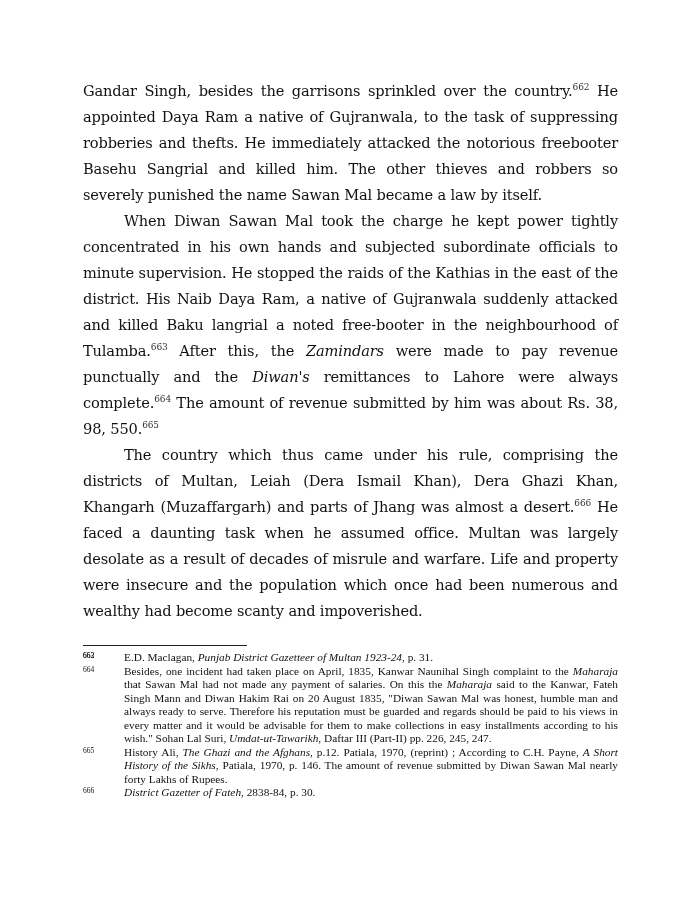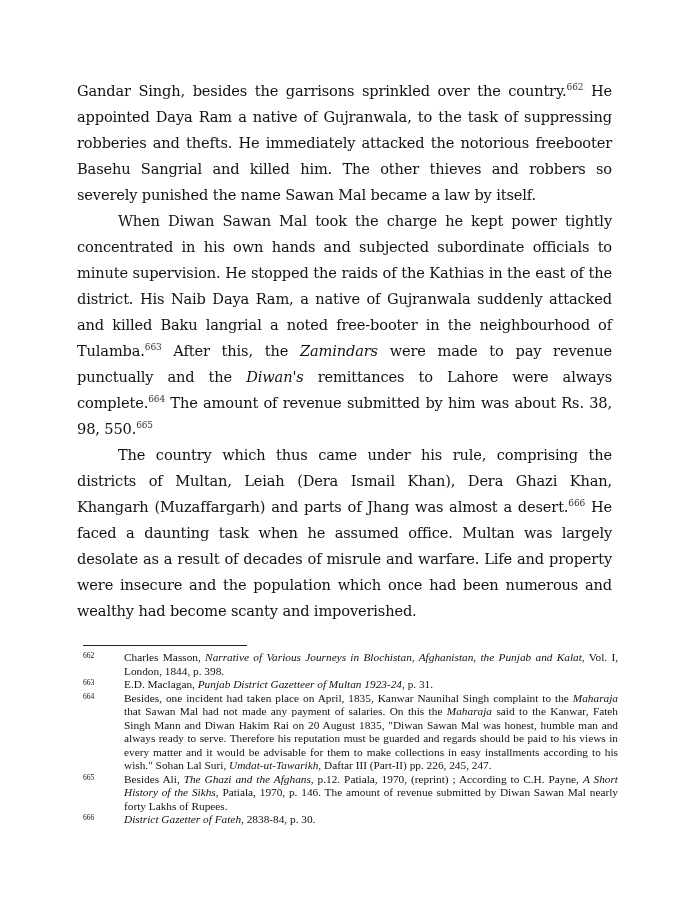--- a/index.html
+++ b/index.html
@@ -9,21 +9,21 @@
   }
   body {
     width: 700px;
     height: 906px;
     position: relative;
     overflow: hidden;
     color: #111111;
   }
   .page {
     position: absolute;
-    left: 77px;
+    left: 83px;
     top: 78px;
     width: 535px;
   }
   .body-text {
     font-family: "DejaVu Serif", serif;
     font-size: 14.6px;
     line-height: 26px;
     text-align: justify;
     letter-spacing: -0.15px;
     word-spacing: 0px;
@@ -78,19 +78,19 @@
   <div class="body-text" id="body-text">
       <p><span>Gandar Singh, besides the garrisons sprinkled over the country.</span><sup class="fnref">662</sup><span> He appointed Daya Ram a native of Gujranwala, to the task of suppressing robberies and thefts. He immediately attacked the notorious freebooter Basehu Sangrial and killed him. The other thieves and robbers so severely punished the name Sawan Mal became a law by itself.</span></p>
       <p class="indent"><span>When Diwan Sawan Mal took the charge he kept power tightly concentrated in his own hands and subjected subordinate officials to minute supervision. He stopped the raids of the Kathias in the east of the district. His Naib Daya Ram, a native of Gujranwala suddenly attacked and killed Baku langrial a noted free-booter in the neighbourhood of Tulamba.</span><sup class="fnref">663</sup><span> After this, the </span><i>Zamindars</i><span> were made to pay revenue punctually and the </span><i>Diwan's</i><span> remittances to Lahore were always complete.</span><sup class="fnref">664</sup><span> The amount of revenue submitted by him was about Rs. 38, 98, 550.</span><sup class="fnref">665</sup></p>
       <p class="indent"><span>The country which thus came under his rule, comprising the districts of Multan, Leiah (Dera Ismail Khan), Dera Ghazi Khan, Khangarh (Muzaffargarh) and parts of Jhang was almost a desert.</span><sup class="fnref">666</sup><span> He faced a daunting task when he assumed office. Multan was largely desolate as a result of decades of misrule and warfare. Life and property were insecure and the population which once had been numerous and wealthy had become scanty and impoverished.</span></p>
     </div>
 </div>
 
 <div class="footnotes">
   <div class="fn-sep"></div>
   <div id="footnote-list">
-      <div class="fn"><span class="fn-num">662</span><span><span>Charles Masson, </span><i>Narrative of Various Journeys in Blochistan, Afghanistan, the Punjab and Kalat,</i><span> Vol. I, London, 1844, p. 398.</span></span></div>
+      <div class="fn"><span class="fn-num">662</span></div>
       <div class="fn"><span class="fn-num">663</span><span><span>E.D. Maclagan, </span><i>Punjab District Gazetteer of Multan 1923-24</i><span>, p. 31.</span></span></div>
       <div class="fn"><span class="fn-num">664</span><span><span>Besides, one incident had taken place on April, 1835, Kanwar Naunihal Singh complaint to the </span><i>Maharaja</i><span> that Sawan Mal had not made any payment of salaries. On this the </span><i>Maharaja</i><span> said to the Kanwar, Fateh Singh Mann and Diwan Hakim Rai on 20 August 1835, "Diwan Sawan Mal was honest, humble man and always ready to serve. Therefore his reputation must be guarded and regards should be paid to his views in every matter and it would be advisable for them to make collections in easy installments according to his wish." Sohan Lal Suri, </span><i>Umdat-ut-Tawarikh,</i><span> Daftar III (Part-II) pp. 226, 245, 247.</span></span></div>
-      <div class="fn"><span class="fn-num">665</span><span><span>Besides Ali, </span><i>The Ghazi and the Afghans</i><span>, p.12. Patiala, 1970, (reprint) ; According to C.H. Payne, </span><i>A Short History of the Sikhs</i><span>, Patiala, 1970, p. 146. The amount of revenue submitted by Diwan Sawan Mal nearly forty Lakhs of Rupees.</span></span></div>
+      <div class="fn"><span class="fn-num">665</span><span><span>History Ali, </span><i>The Ghazi and the Afghans</i><span>, p.12. Patiala, 1970, (reprint) ; According to C.H. Payne, </span><i>A Short History of the Sikhs</i><span>, Patiala, 1970, p. 146. The amount of revenue submitted by Diwan Sawan Mal nearly forty Lakhs of Rupees.</span></span></div>
       <div class="fn"><span class="fn-num">666</span><span><i>District Gazetter of Fateh</i><span>, 2838-84, p. 30.</span></span></div>
     </div>
 </div>
 
 </body></html>

